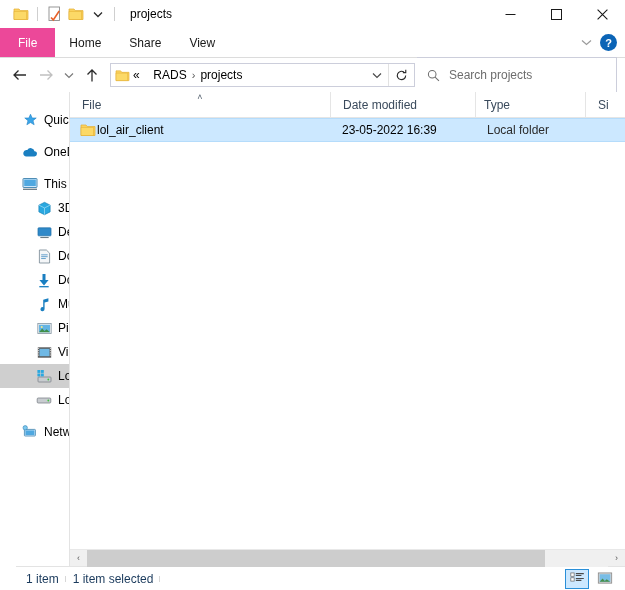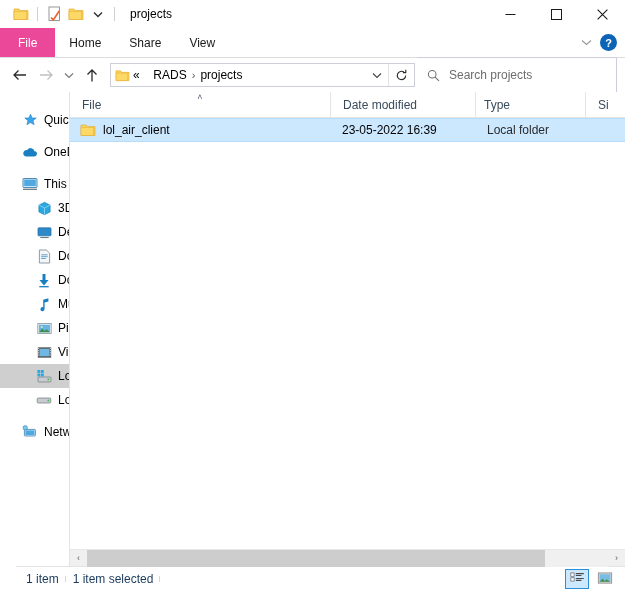--- a/index.html
+++ b/index.html
@@ -62,21 +62,21 @@
   .col:first-child { border-left: none; }
   .col-name { width: 260px; flex: 0 0 260px; }
   .col-date { width: 145px; flex: 0 0 145px; }
   .col-type { width: 110px; flex: 0 0 110px; padding-left: 8px; }
   .col-size { flex: 1 1 auto; }
   .sort-caret { position: absolute; top: 1px; left: 50%; transform: translateX(-50%); font-size: 9px; color: #5a6673; line-height: 8px; }
 
   .rows { flex: 1 1 auto; overflow: hidden; position: relative; }
   .row { height: 24px; display: flex; align-items: center; font-size: 12px; color: #000; }
   .row.selected { background: #cce8ff; border-top: 1px solid #b5dcfb; border-bottom: 1px solid #b5dcfb; }
-  .cell { padding-left: 12px; white-space: nowrap; overflow: hidden; display: flex; align-items: center; gap: 7px; }
+  .cell { padding-left: 12px; white-space: nowrap; overflow: hidden; display: flex; align-items: center; gap: 1px; }
   .cell-name { width: 260px; flex: 0 0 260px; padding-left: 10px; }
   .cell-date { width: 145px; flex: 0 0 145px; color: #000000; }
   .cell-type { width: 110px; flex: 0 0 110px; color: #2b2b2b; }
   .cell-size { flex: 1 1 auto; }
 
   
   .hscroll { height: 17px; flex: 0 0 17px; display: flex; align-items: center; background: #f0f0f0; border-top: 1px solid #e8e8e8; }
   .hs-arrow { width: 17px; height: 17px; display: flex; align-items: center; justify-content: center; color: #5a5a5a; font-size: 9px; }
   .hs-track { flex: 1 1 auto; height: 17px; position: relative; background: #f0f0f0; }
   .hs-thumb { position: absolute; left: 0; top: 0; height: 17px; width: 88%; background: #cdcdcd; }

